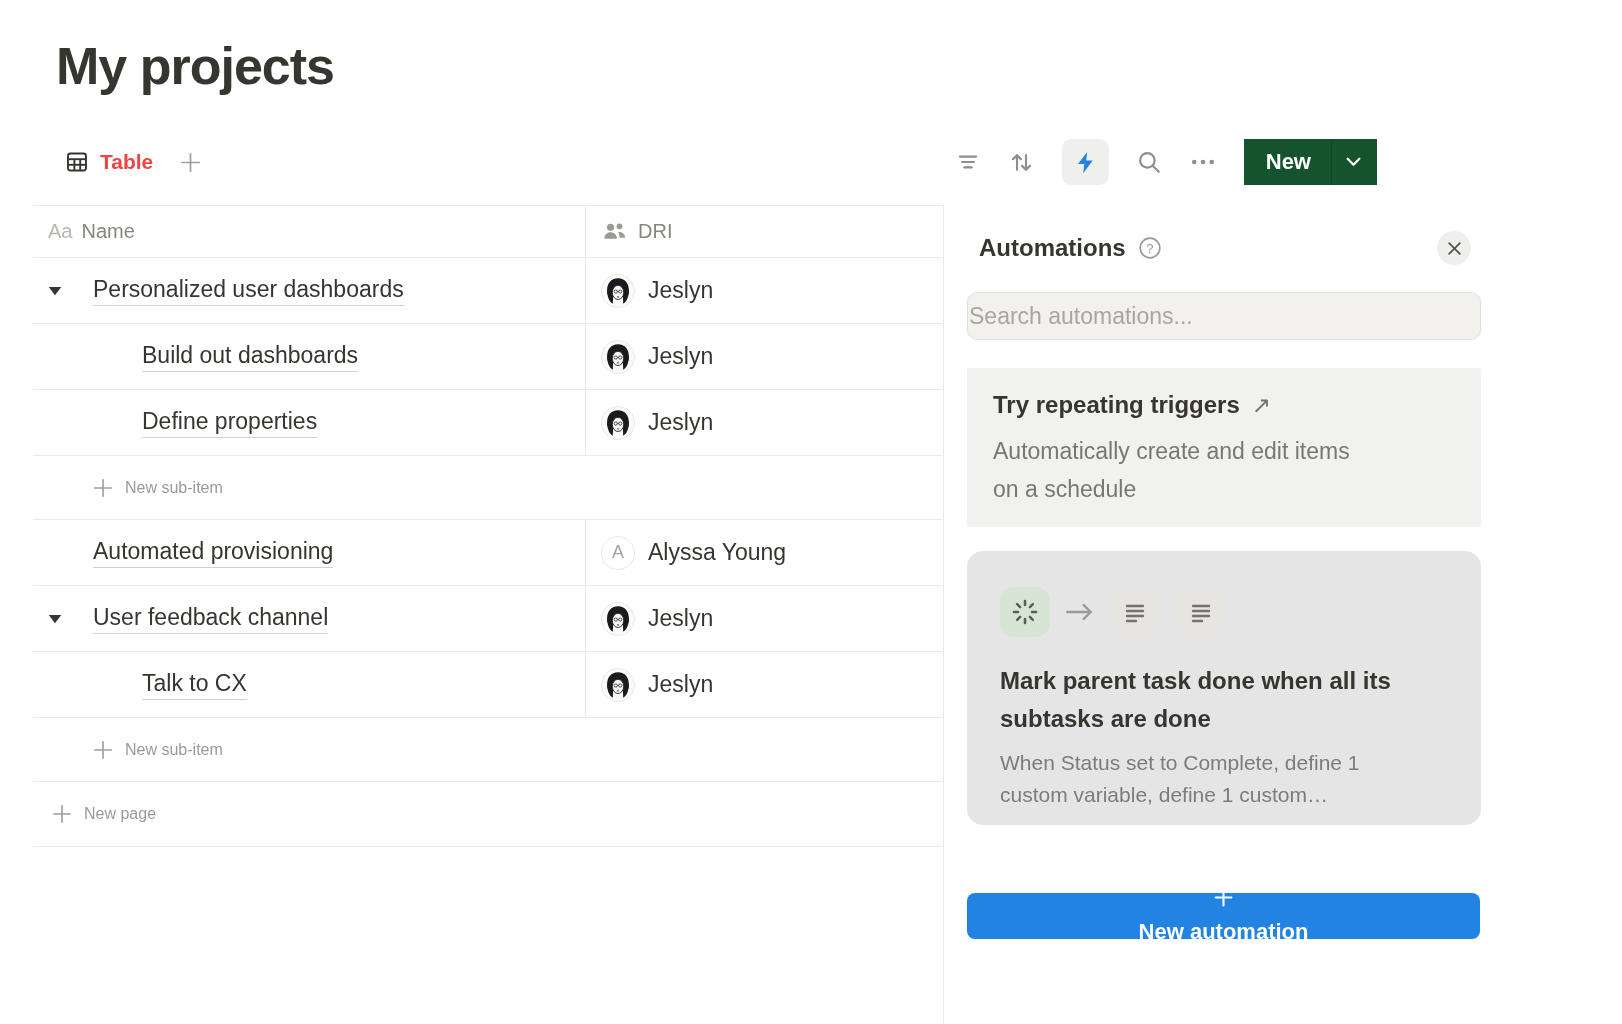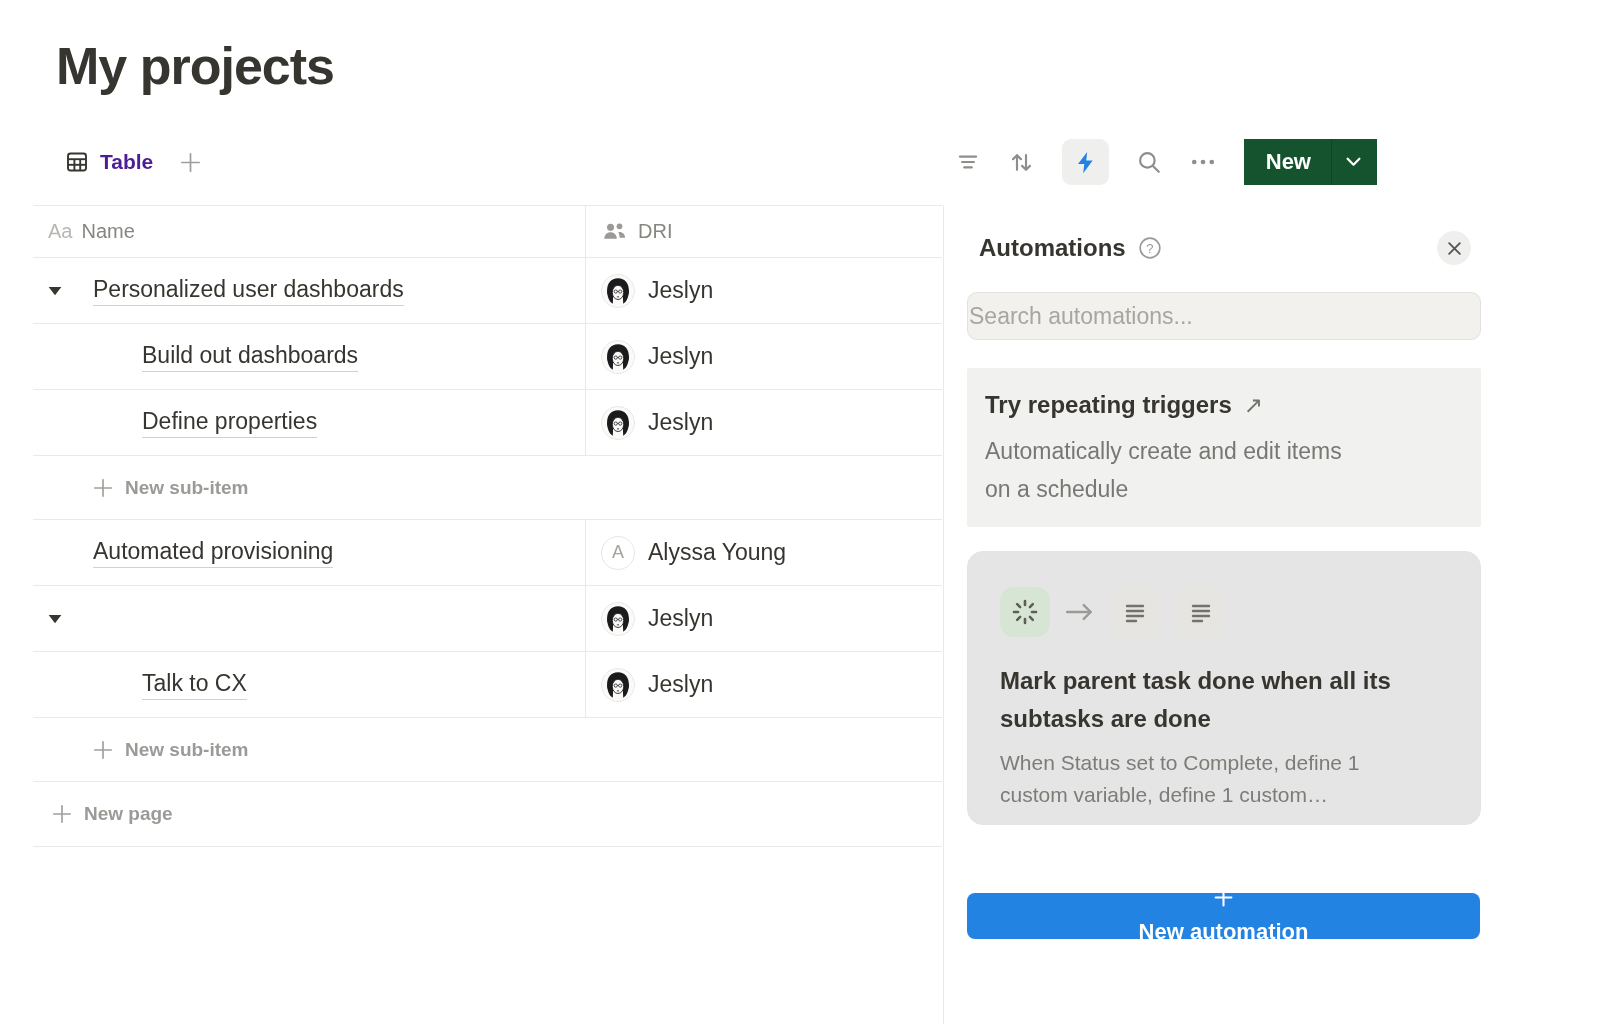--- a/index.html
+++ b/index.html
@@ -5,21 +5,21 @@
   * { margin:0; padding:0; box-sizing:border-box; }
   html,body { background:#fff; }
   body { font-family:"Liberation Sans", sans-serif; color:#37352f; }
   .app { position:relative; width:1495px; height:1024px; background:#fff; overflow:hidden; }
 
   
   .page-title { position:absolute; left:56px; top:36px; font-size:52px; font-weight:700; letter-spacing:-1px; color:#37352f; }
 
   
   .viewbar { position:absolute; left:65px; right:118px; top:139px; height:46px; display:flex; align-items:center; }
-  .view-tab { display:flex; align-items:center; gap:11px; font-size:21px; font-weight:600; color:#4c1d95; cursor:pointer; }
+  .view-tab { display:flex; align-items:center; gap:11px; font-size:21px; font-weight:600; color:#ef4444; cursor:pointer; }
   .add-view { margin-left:26px; display:flex; align-items:center; cursor:pointer; }
   .toolbar { margin-left:auto; display:flex; align-items:center; gap:27px; }
   .tool-icon { display:flex; align-items:center; justify-content:center; cursor:pointer; }
   .zap-btn { width:47px; height:46px; border-radius:9px; background:#efefed; display:flex; align-items:center; justify-content:center; cursor:pointer; }
   .new-btn { height:46px; border-radius:0; background:#14532d; display:flex; align-items:stretch; color:#fff; cursor:pointer; overflow:hidden; }
   .new-btn-label { display:flex; align-items:center; padding:0 20px 0 22px; font-size:22px; font-weight:700; }
   .new-btn-divider { width:1px; background:rgba(0,0,0,0.18); }
   .new-btn-chevron { display:flex; align-items:center; padding:0 16px 0 14px; }
 
   
@@ -31,36 +31,36 @@
   .hdr-text { color:#87867f; font-size:20px; }
   .aa { color:#b8b7b2; font-size:20px; margin-right:9px; }
   .hdr-icon { margin-right:10px; display:flex; align-items:center; }
   .toggle { width:14px; margin-right:31px; display:flex; align-items:center; cursor:pointer; }
   .sp0 { width:45px; flex:none; }
   .sp1 { width:94px; flex:none; }
   .row-title { font-size:23px; font-weight:500; color:#37352f; border-bottom:1.5px solid #d2d1cc; padding-bottom:2px; cursor:pointer; }
   .avatar { width:34px; height:34px; border-radius:50%; flex:none; margin-right:13px; overflow:hidden; }
   .avatar-letter { width:34px; height:34px; border-radius:50%; flex:none; margin-right:13px; border:1px solid #e7e6e3; color:#a3a29d; font-size:18px; display:flex; align-items:center; justify-content:center; }
   .person { font-size:23px; color:#37352f; }
-  .newrow { display:flex; align-items:center; color:#9b9a97; font-size:19px; cursor:pointer;font-weight:bold; }
+  .newrow { display:flex; align-items:center; color:#9b9a97; font-size:16px; cursor:pointer; }
   .newrow .plus { display:flex; align-items:center; margin-right:11px; }
   .pad-sub { padding-left:59px; }
   .pad-page { padding-left:18px; }
 
   
   .vdivider { position:absolute; left:943px; top:205px; bottom:0; width:1px; background:#e9e9e7; }
   .panel { position:absolute; left:967px; top:0; width:514px; height:100%; }
   .panel-header { position:absolute; top:228px; left:0; right:8px; height:40px; display:flex; align-items:center; }
   .panel-title { margin-left:12px; font-size:24px; font-weight:700; color:#37352f; }
   .help { margin-left:12px; display:flex; align-items:center; cursor:pointer; }
   .close-btn { margin-left:auto; margin-right:2px; width:34px; height:34px; border-radius:50%; background:#efefed; display:flex; align-items:center; justify-content:center; cursor:pointer; }
   .search { position:absolute; top:292px; left:0; right:0; height:48px; }
   .search input { width:100%; height:100%; border:1px solid #e2e1dd; background:#f2f1ee; border-radius:10px; padding:0 1px; font-size:23px; font-family:"Liberation Sans", sans-serif; color:#37352f; outline:none; }
   .search input::placeholder { color:#a7a6a1; }
-  .promo { position:absolute; top:368px; left:0; right:0; height:159px; background:#f1f1ef; border-radius:2px; padding:23px 18px; cursor:pointer; }
+  .promo { position:absolute; top:368px; left:0; right:0; height:159px; background:#f1f1ef; border-radius:2px; padding:23px 26px; cursor:pointer; }
   .promo-title { display:flex; align-items:center; gap:12px; font-size:24px; font-weight:600; color:#37352f; }
   .promo-arrow { color:#73726c; font-size:23px; font-weight:400; }
   .promo-desc { margin-top:13px; font-size:23px; color:#787774; line-height:38px; white-space:pre-line; }
   .autocard { position:absolute; top:551px; left:0; right:0; height:274px; background:#e5e5e5; border:1px solid #e5e4e1; border-radius:16px; padding:35px 32px; cursor:pointer; }
   .icon-row { display:flex; align-items:center; }
   .sq { width:50px; height:50px; border-radius:14px; display:flex; align-items:center; justify-content:center; flex:none; }
   .sq-green { background:#d7e6d4; }
   .sq-gray { background:#e6e5e2; }
   .flow-arrow { margin:0 14px; display:flex; align-items:center; }
   .sq + .sq { margin-left:16px; }
@@ -248,20 +248,21 @@
       </div>
     </div>
 
     <div class="trow h-item">
       <div class="cell-name">
         <span class="toggle">
           <svg width="14" height="10" viewBox="0 0 12 8">
               <path d="M0.6 0.6 H11.4 L6 7.6 Z" fill="#37352f"></path>
             </svg>
         </span>
+        <span class="row-title">User feedback channel</span>
       </div>
       <div class="cell-dri">
         <span class="avatar"><svg width="34" height="34" viewBox="0 0 36 36">
               <use href="#jeslyn-face"></use>
             </svg></span>
         <span class="person">Jeslyn</span>
       </div>
     </div>
 
     <div class="trow h-item">

